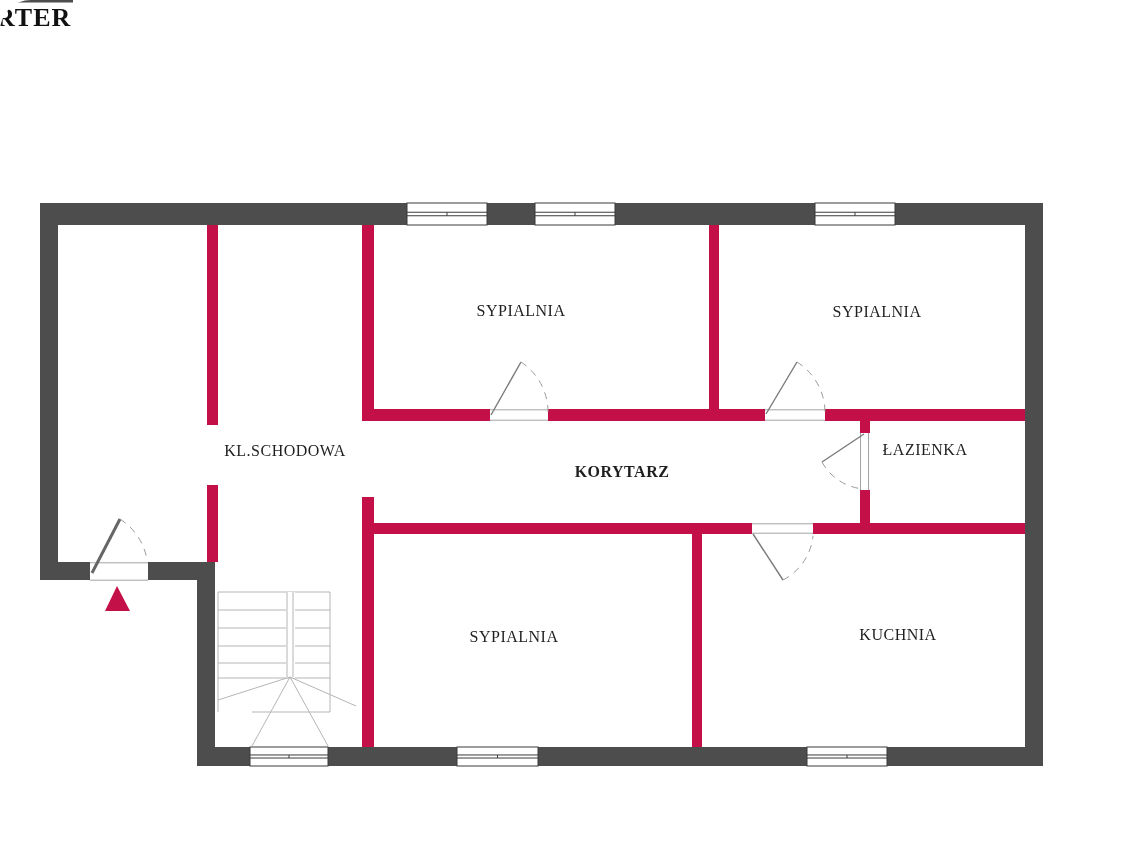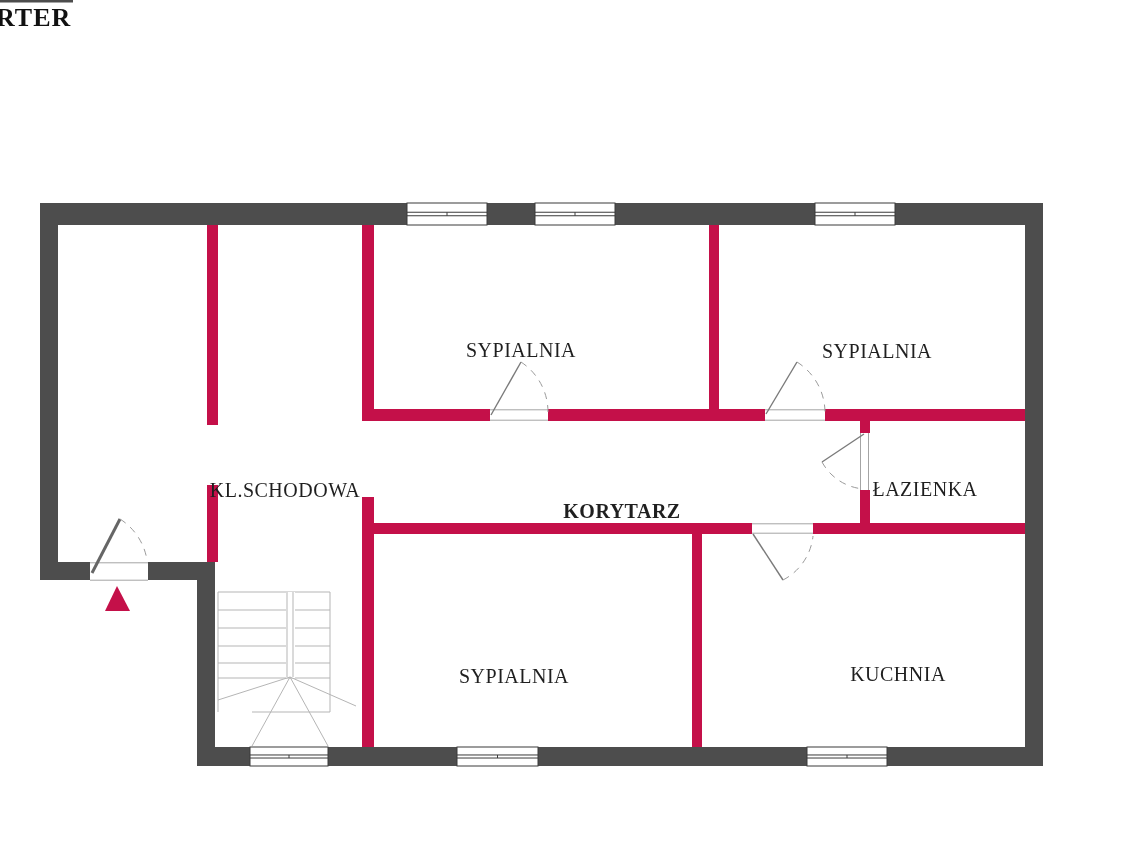--- a/index.html
+++ b/index.html
@@ -1,32 +1,32 @@
 <!DOCTYPE html>
 <html style="--bg: #ffffff; --wall: #4d4d4d; --partition: #c41049; --winline: #3a3a3a; --stair: #b5b5b5; --label: #1f1f1f; --arrow: #c41049;"><head>
 <meta charset="utf-8">
 <style>
   html,body{margin:0;padding:0;background:#fff;}
   #canvas{position:relative;width:1123px;height:842px;background:var(--bg,#fff);overflow:hidden;
-          font-family:"Liberation Serif",serif;}
+          font-family:"Liberation Serif",serif;border-radius:31px;}
   #plan-svg{position:absolute;left:0;top:0;}
   .wall{fill:var(--wall,#4d4d4d);}
   .partition{fill:var(--partition,#c41049);}
   .win{fill:#ffffff;stroke:var(--winline,#3a3a3a);stroke-width:1;}
   .winline{stroke:var(--winline,#3a3a3a);stroke-width:1;}
   .gap{fill:#ffffff;}
   .frame{stroke:#9a9a9a;stroke-width:0.9;}
   .leaf{stroke:#7a7a7a;stroke-width:1.4;fill:none;}
   .leaf-entry{stroke:#666;stroke-width:3;fill:none;}
   .arc{stroke:#9a9a9a;stroke-width:1;fill:none;stroke-dasharray:7 6;}
   .stair{stroke:var(--stair,#b5b5b5);stroke-width:1;fill:none;}
   .mask{fill:#ffffff;}
   .arrow{fill:var(--arrow,#c41049);}
-  .room-label{position:absolute;transform:translate(-50%,-50%);font-size:20px;letter-spacing:0.5px;
-              color:var(--label,#1f1f1f);white-space:nowrap;margin-top:39px;}
+  .room-label{position:absolute;transform:translate(-50%,-50%);font-size:16px;letter-spacing:0.5px;
+              color:var(--label,#1f1f1f);white-space:nowrap;}
   #title{position:absolute;left:-4px;top:4px;font-size:26px;font-weight:bold;color:#111;
          letter-spacing:1px;line-height:1.1;}
 </style>
 </head>
 <body>
 
 <div id="canvas">
   <svg id="plan-svg" width="1123" height="842" viewBox="0 0 1123 842">
       <rect x="40" y="203" width="1003" height="22" class="wall"></rect>
       <rect x="1025" y="203" width="18" height="563" class="wall"></rect>

